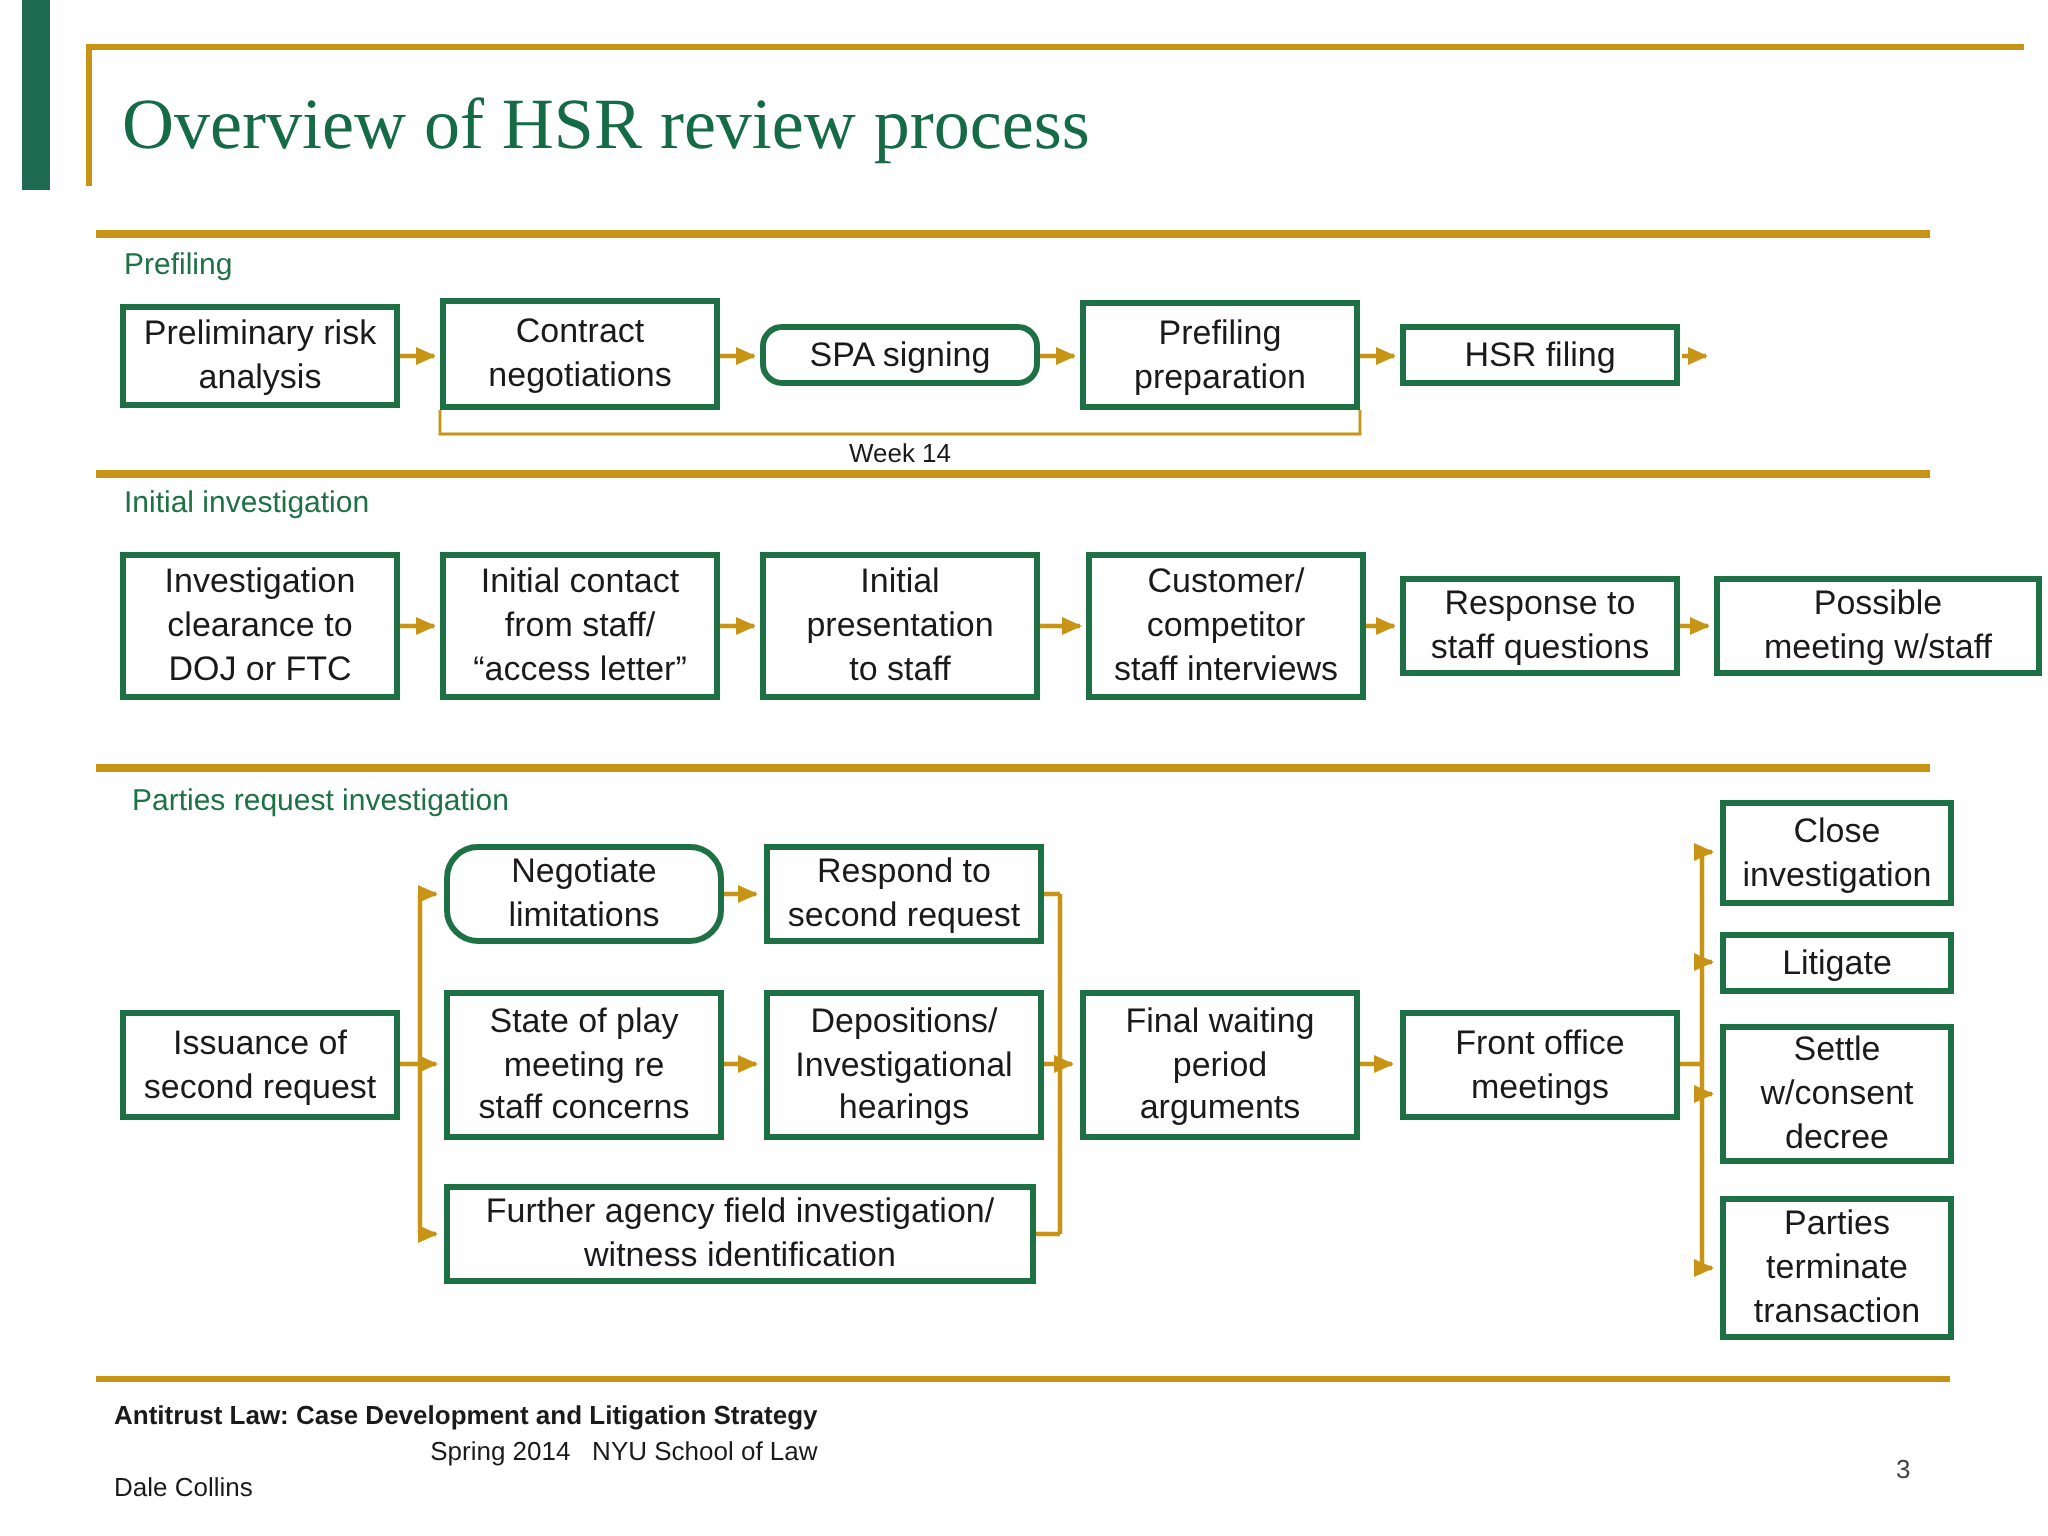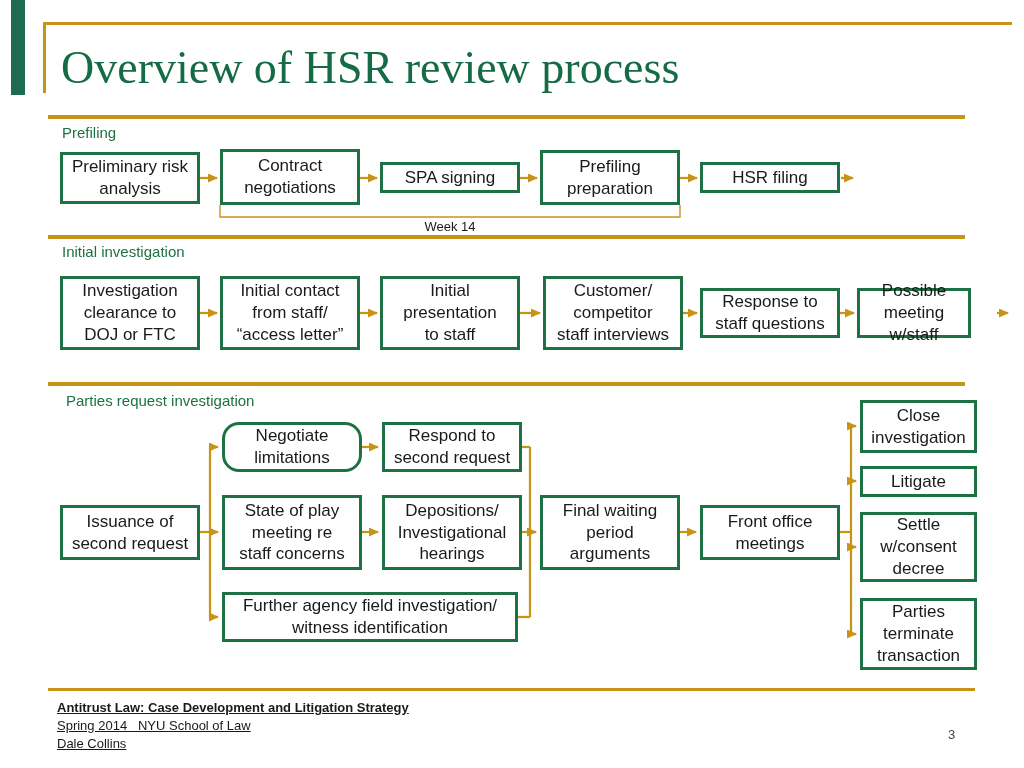--- a/index.html
+++ b/index.html
@@ -12,39 +12,39 @@
   html,body{margin:0;padding:0;background:#fff;}
   .slide{
     position:relative;width:1024px;height:768px;background:#fff;overflow:hidden;
     font-family:"Liberation Sans",sans-serif;color:var(--text);
   }
   .accent-bar{position:absolute;left:11px;top:0;width:14px;height:95px;background:var(--accent-bar);}
   .title-border-top{position:absolute;left:43px;top:22px;width:969px;height:3px;background:var(--gold);}
   .title-border-left{position:absolute;left:43px;top:22px;width:3px;height:71px;background:var(--gold);}
   .slide-title{
     position:absolute;left:61px;top:44px;width:900px;
-    font-family:"Liberation Serif",serif;font-size:46px;line-height:1.05;
+    font-family:"Liberation Serif",serif;font-size:36px;line-height:1.05;
     color:var(--title-green);white-space:nowrap;
   }
   .sep{position:absolute;background:var(--gold);height:4px;}
   .sep-footer{height:3px;}
   .section-label{position:absolute;font-size:15px;color:var(--green);}
   .node{
     position:absolute;box-sizing:border-box;border:3px solid var(--green);background:#fff;
     display:flex;align-items:center;justify-content:center;text-align:center;
     font-size:17px;line-height:1.28;white-space:pre-line;color:var(--text);
   }
   .connectors{position:absolute;left:0;top:0;z-index:0;}
   .node,.section-label,.slide-title{z-index:1;}
   .c{stroke:var(--gold);stroke-width:2.25;fill:none;}
   .thin{stroke-width:1.4;}
   .week-label{position:absolute;left:220px;top:219px;width:460px;text-align:center;font-size:13px;color:var(--text);}
-  .footer{position:absolute;left:57px;top:699px;font-size:13px;line-height:18px;color:var(--text);text-decoration:underline;}
+  .footer{position:absolute;left:57px;top:699px;font-size:13px;line-height:18px;color:var(--text);}
   .footer .bold{font-weight:bold;}
-  .footer .pre{white-space:pre;}
+  .footer .pre{white-space:pre;text-align:right;}
   .page-number{position:absolute;left:948px;top:727px;font-size:13px;color:#444;}
 </style>
 </head>
 <body>
 
 <div class="slide">
 
   <div class="accent-bar"></div>
   <div class="title-border-top"></div>
   <div class="title-border-left"></div>
@@ -99,41 +99,41 @@
       <line class="c" x1="851" y1="481" x2="856" y2="481" marker-end="url(#ah)"></line>
       <line class="c" x1="851" y1="547" x2="856" y2="547" marker-end="url(#ah)"></line>
       <line class="c" x1="851" y1="634" x2="856" y2="634" marker-end="url(#ah)"></line>
     </g>
   </svg>
 
   <div class="node" style="left:60px;top:152px;width:140px;height:52px;">Preliminary risk
 analysis</div>
   <div class="node" style="left:220px;top:149px;width:140px;height:56px;">Contract
 negotiations</div>
-  <div class="node" style="left:380px;top:162px;width:140px;height:31px;">SPA signing</div>
+  <div class="node" style="left:380px;top:162px;width:140px;height:31px;border-radius:11px;">SPA signing</div>
   <div class="node" style="left:540px;top:150px;width:140px;height:55px;">Prefiling
 preparation</div>
   <div class="node" style="left:700px;top:162px;width:140px;height:31px;">HSR filing</div>
   <div class="week-label">Week 14</div>
 
   <div class="node" style="left:60px;top:276px;width:140px;height:74px;">Investigation
 clearance to
 DOJ or FTC</div>
   <div class="node" style="left:220px;top:276px;width:140px;height:74px;">Initial contact
 from staff/
 “access letter”</div>
   <div class="node" style="left:380px;top:276px;width:140px;height:74px;">Initial
 presentation
 to staff</div>
   <div class="node" style="left:543px;top:276px;width:140px;height:74px;">Customer/
 competitor
 staff interviews</div>
   <div class="node" style="left:700px;top:288px;width:140px;height:50px;">Response to
 staff questions</div>
-  <div class="node" style="left:857px;top:288px;width:114px;height:50px;">Possible
+  <div class="node" style="left:857px;top:288px;width:164px;height:50px;">Possible
 meeting w/staff</div>
 
   <div class="node" style="left:60px;top:505px;width:140px;height:55px;">Issuance of
 second request</div>
   <div class="node" style="left:222px;top:422px;width:140px;height:50px;border-radius:17px;">Negotiate
 limitations</div>
   <div class="node" style="left:382px;top:422px;width:140px;height:50px;">Respond to
 second request</div>
   <div class="node" style="left:222px;top:495px;width:140px;height:75px;">State of play
 meeting re

